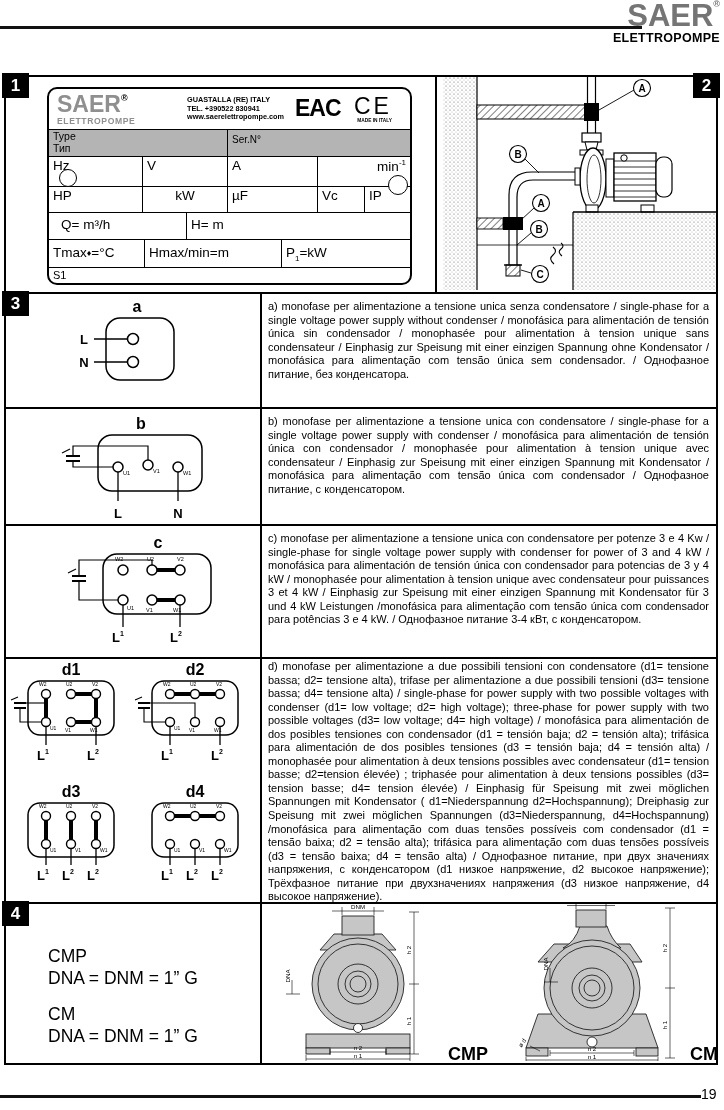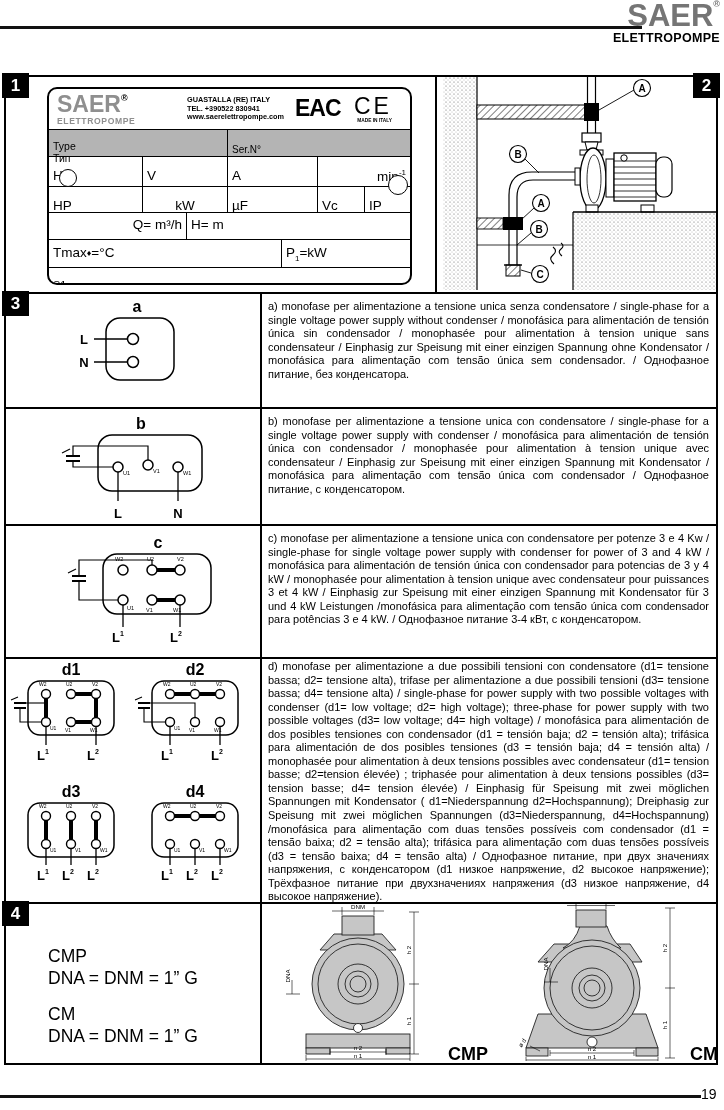--- a/index.html
+++ b/index.html
@@ -17,21 +17,21 @@
   .vline{position:absolute;width:2px;background:#000;}
   .hline{position:absolute;left:0;width:710px;height:2px;background:#000;}
   .badge{position:absolute;width:27px;height:25px;background:#000;color:#fff;
          display:flex;align-items:center;justify-content:center;
          font-size:17px;font-weight:700;z-index:30;}
   
   .plate{position:absolute;left:41px;top:10px;width:365px;height:198px;border:2px solid #000;
          border-radius:10px;box-sizing:border-box;overflow:hidden;}
   .prow{position:absolute;left:0;width:100%;box-sizing:border-box;border-top:1.5px solid #000;}
   .pcell{position:absolute;top:0;bottom:0;border-left:1.5px solid #000;box-sizing:border-box;
-         padding:11px 4px;font-size:13.5px;}
+         padding:1px 4px;font-size:13.5px;}
   .pcell.first{border-left:none;}
   .plogo-saer{font-size:23px;font-weight:800;color:#8f8f8f;line-height:1;}
   .plogo-reg{font-size:9px;color:#000;vertical-align:top;font-weight:700;}
   .plogo-sub{font-size:8.6px;font-weight:800;color:#8f8f8f;letter-spacing:.6px;}
   .paddr{font-size:7.3px;line-height:8.6px;font-weight:600;}
   .peac{font-size:23px;font-weight:800;letter-spacing:-1px;}
   .pce{font-size:23px;font-weight:500;letter-spacing:3px;line-height:1;}
   .pmade{font-size:4.8px;font-weight:700;text-align:right;}
   .gray{background:#b4b4b4;}
   .small2{font-size:10.5px;line-height:11.5px;}
@@ -118,28 +118,29 @@
 
       <div class="prow" style="top:97px;height:26px;">
         <div class="pcell first" style="left:0;width:93px;">HP</div>
         <div class="pcell" style="left:93px;width:85px;text-align:center;">kW</div>
         <div class="pcell" style="left:178px;width:74px;">µF</div>
         <div class="pcell" style="left:268px;width:63px;">Vc</div>
         <div class="pcell" style="left:315px;right:0;">IP</div>
       </div>
 
       <div class="prow" style="top:123px;height:27px;">
-        <div class="pcell first" style="left:0;width:137px;padding-top:4px;text-align:right;">Q= m³/h</div>
+        <div class="pcell first" style="left:8px;width:137px;padding-top:4px;">Q= m³/h</div>
         <div class="pcell" style="left:137px;width:93px;padding-top:4px;">H= m</div>
       </div>
 
       <div class="prow" style="top:150px;height:28px;">
         <div class="pcell first" style="left:0;width:95px;padding-top:5px;">
           <span>Tmax</span><span class="drop">♦</span><span>=°C</span>
         </div>
+        <div class="pcell" style="left:95px;width:137px;padding-top:5px;">Hmax/min=m</div>
         <div class="pcell" style="left:232px;right:0;padding-top:5px;">
           <span>P</span><sub class="mini">1</sub><span>=kW</span>
         </div>
       </div>
 
       <div class="prow" style="top:178px;height:20px;">
         <div class="pcell first" style="left:0;width:100%;font-size:11px;">S1</div>
       </div>
 
       <div class="hole" style="left:10px;top:80px;width:16px;height:16px;"></div>

